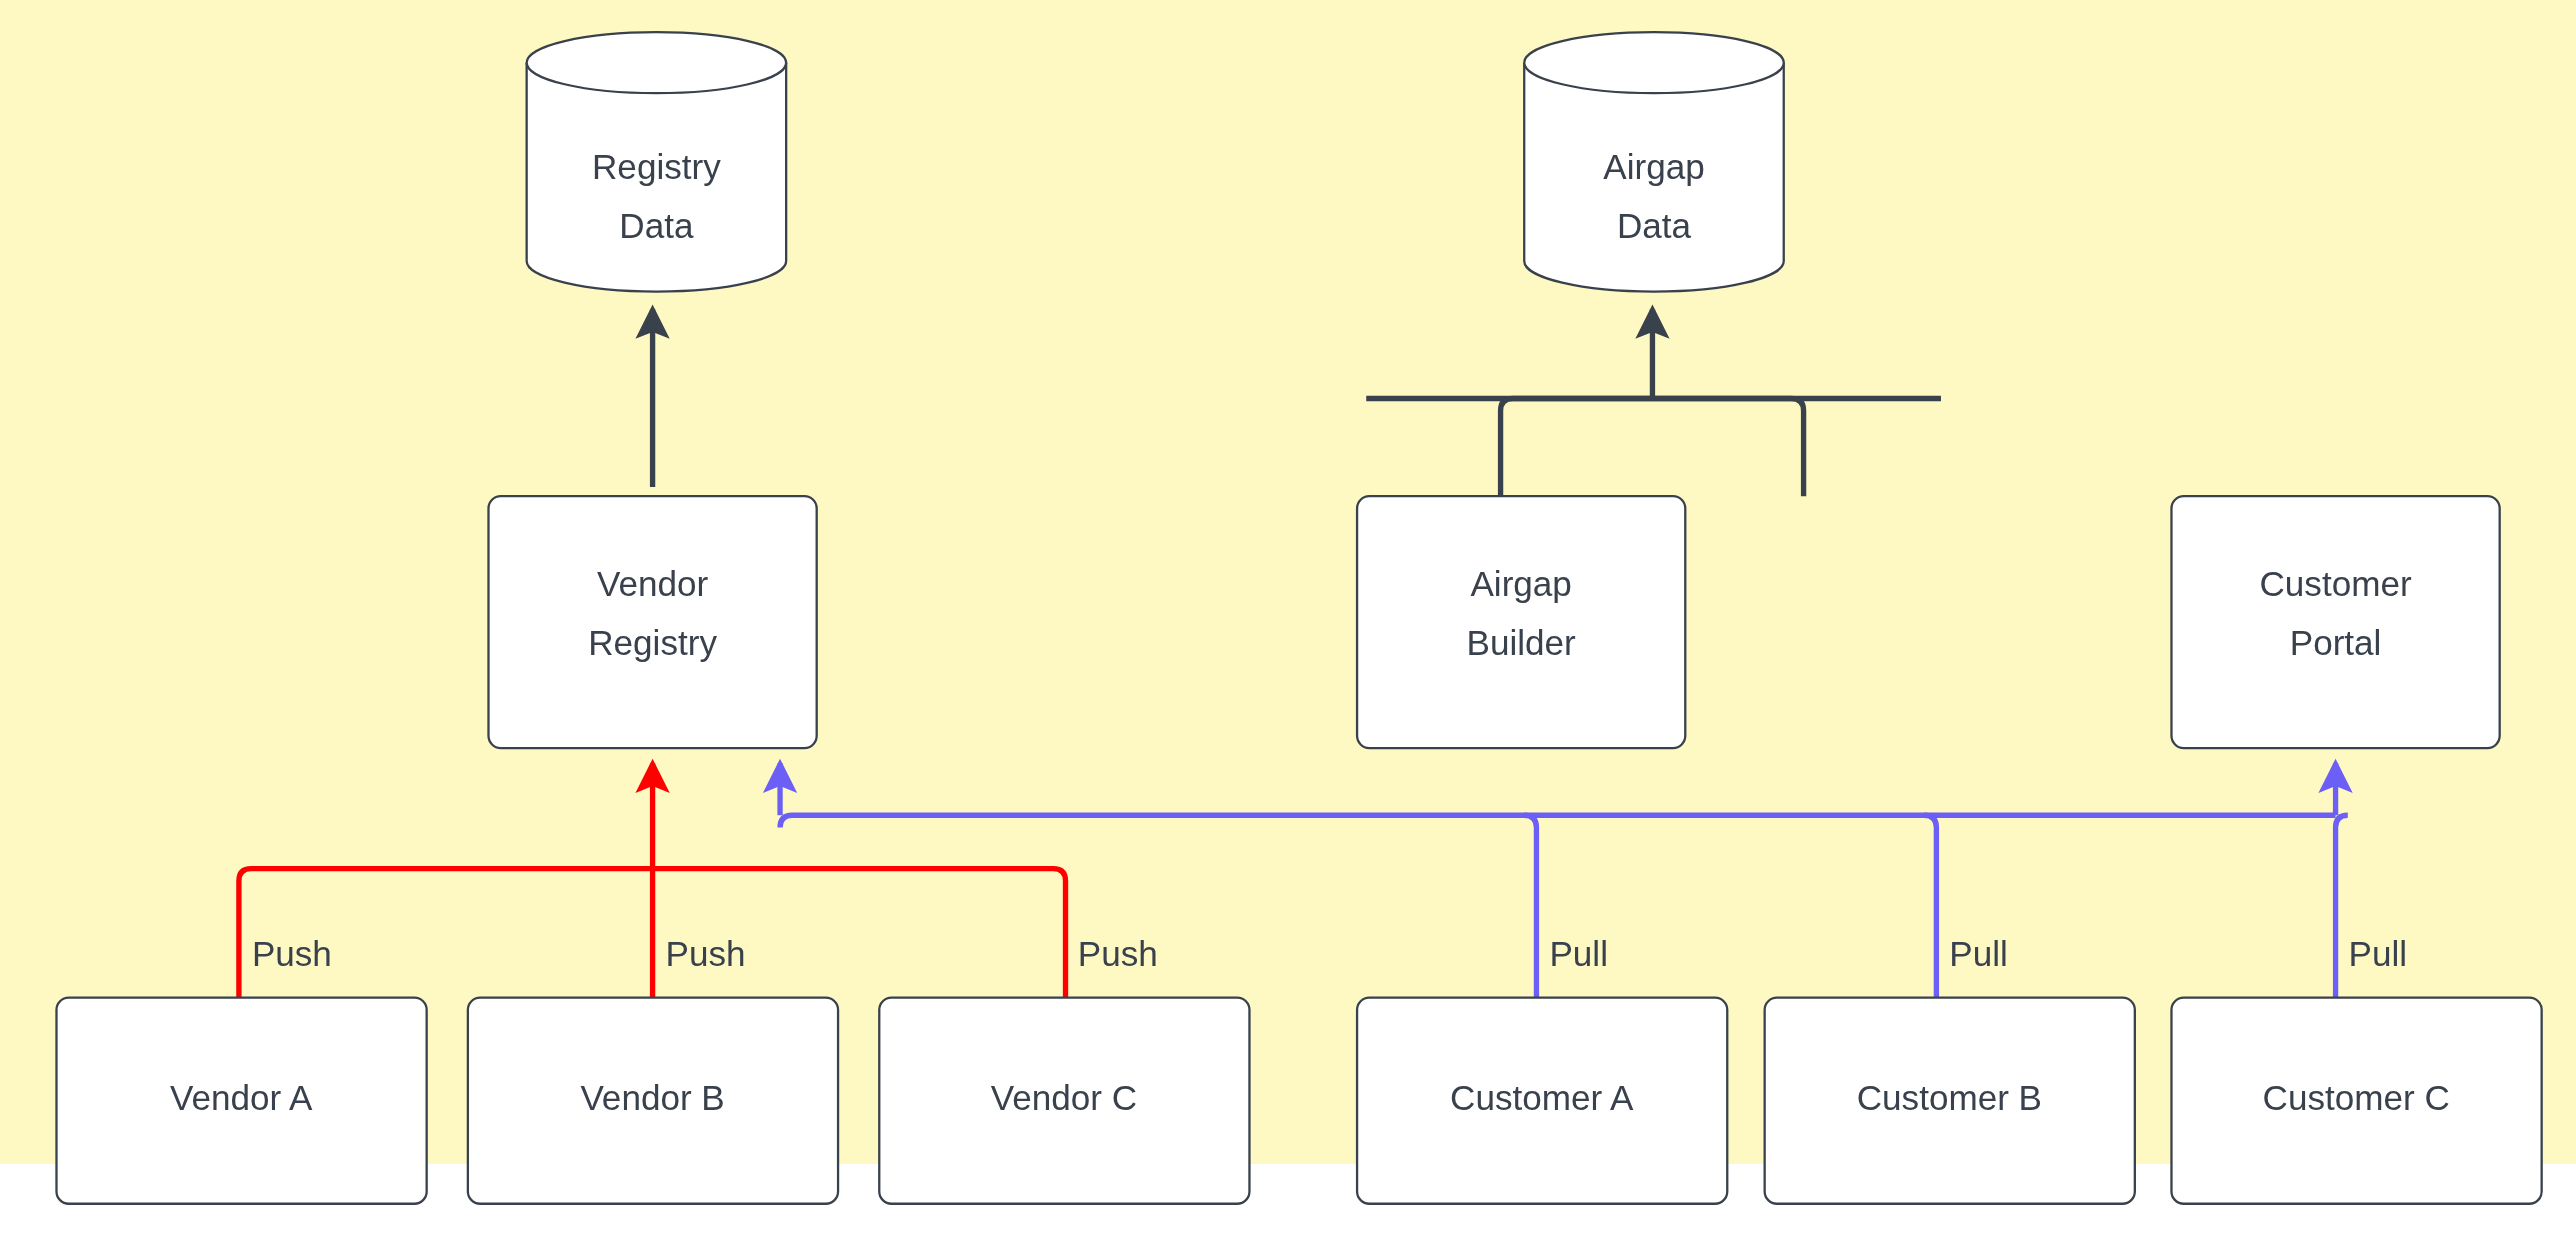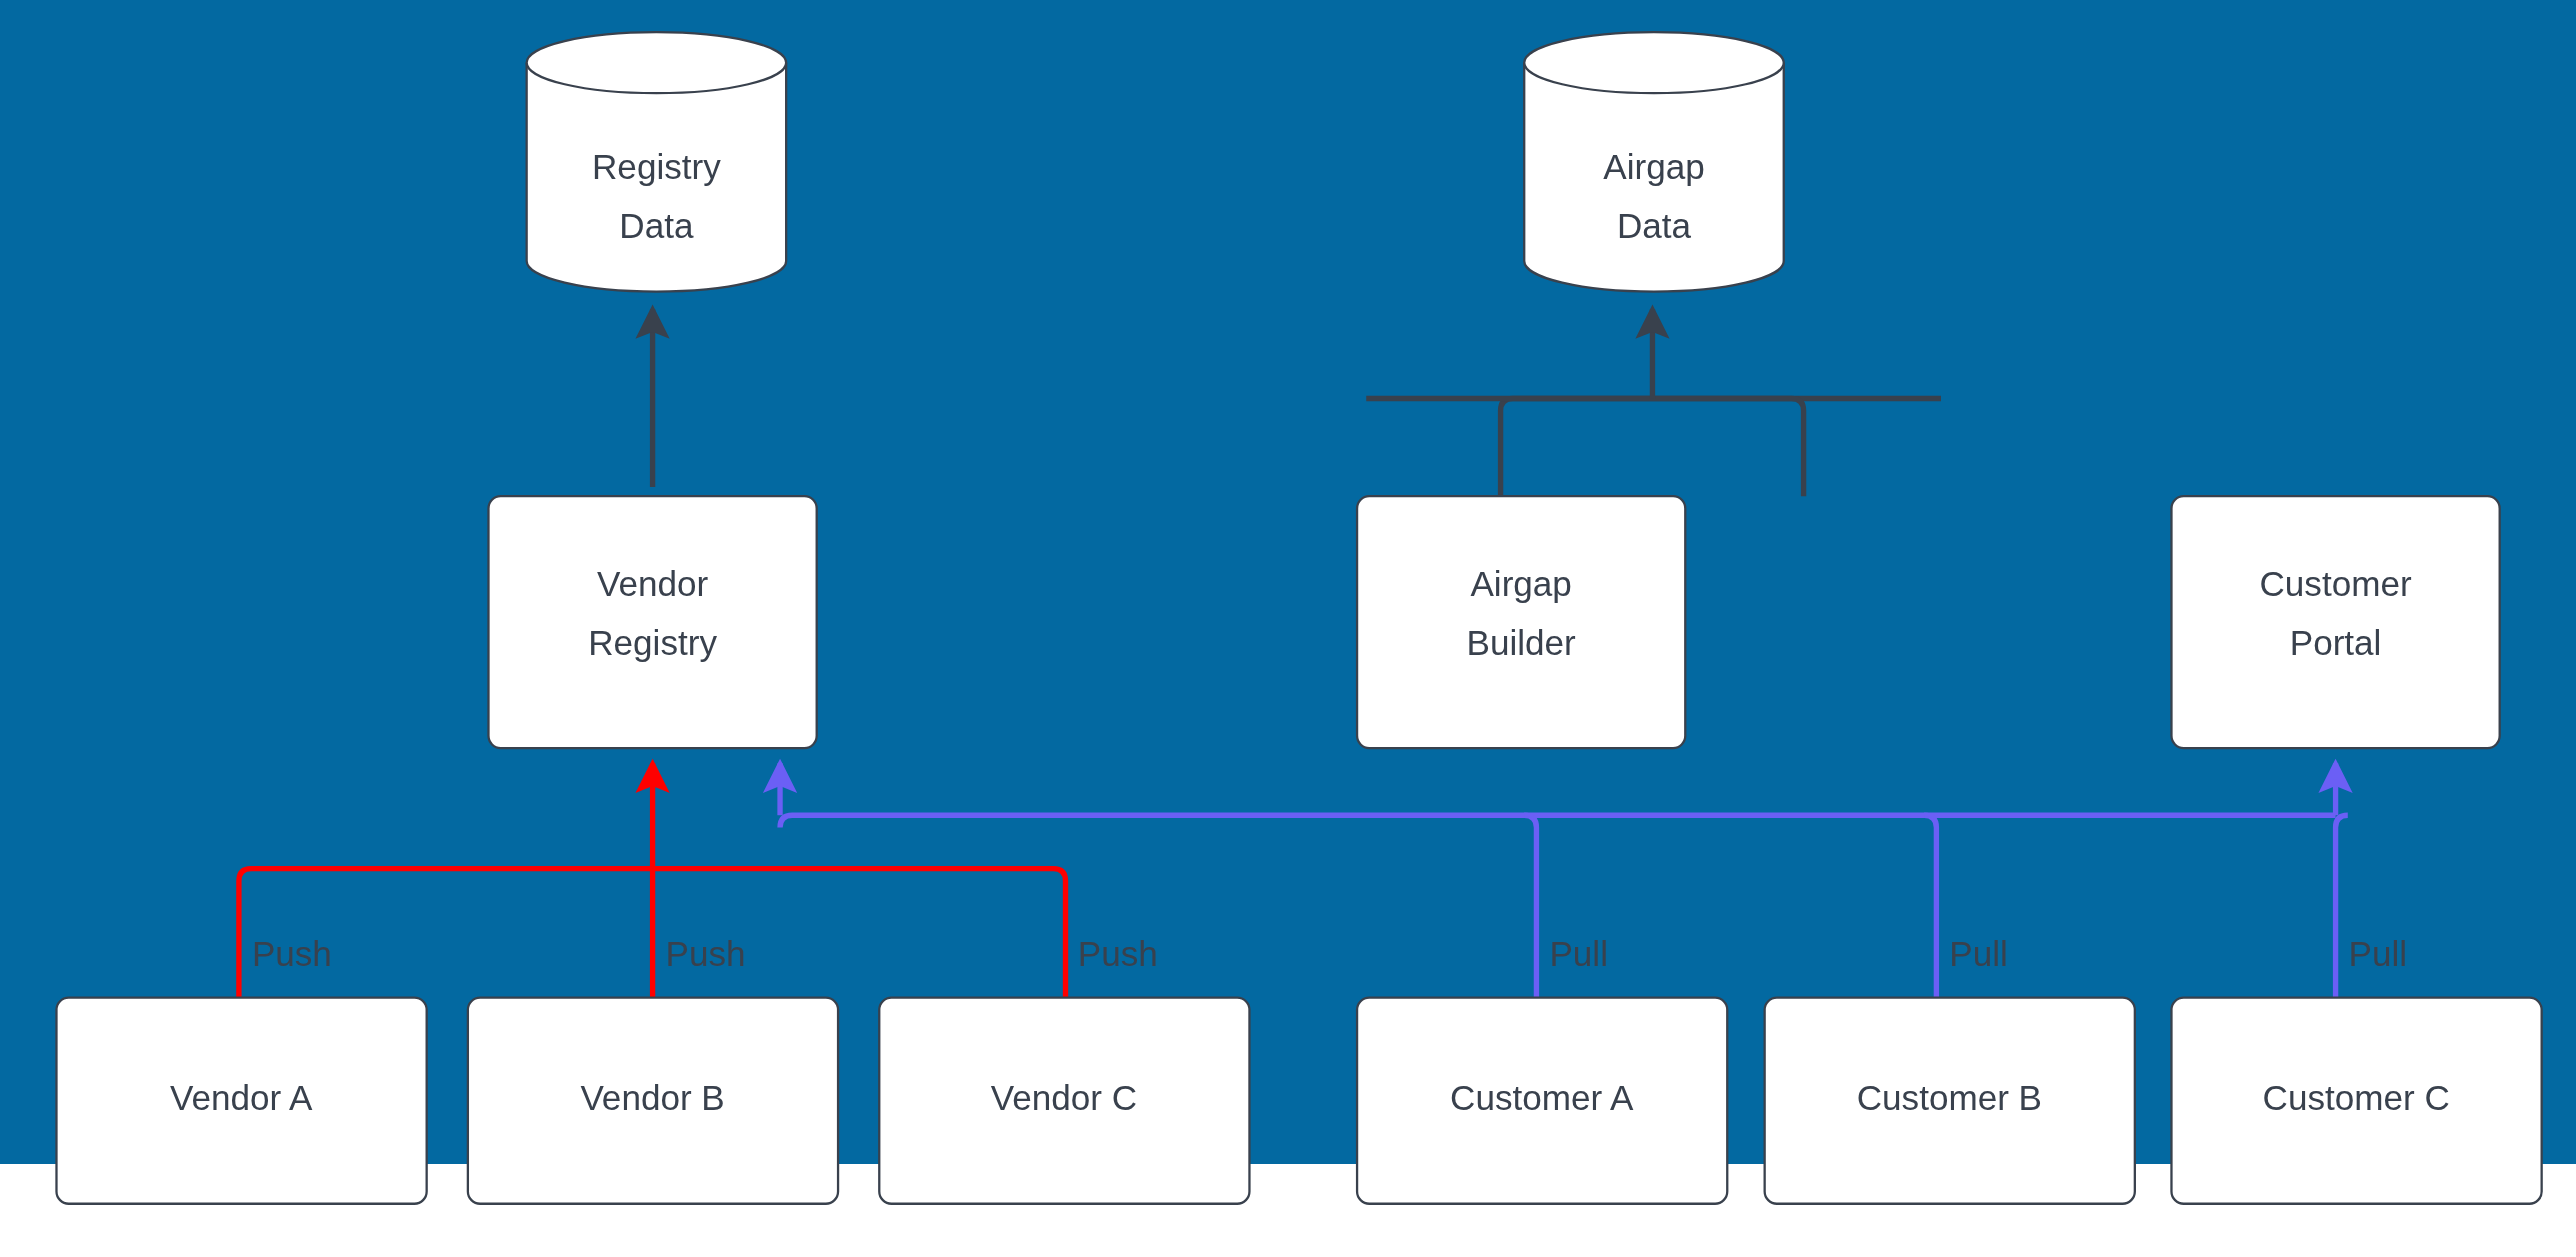--- a/index.html
+++ b/index.html
@@ -10,21 +10,21 @@
   body {
     width: 2576px;
     height: 1258px;
     overflow: hidden;
     font-family: "Liberation Sans", sans-serif;
   }
   #diagram-root {
     position: relative;
     width: 2576px;
     height: 1164px;
-    background: #0369a1;
+    background: #fef9c3;
   }
   svg#diagram-canvas {
     position: absolute;
     top: 0;
     left: 0;
     width: 2576px;
     height: 1258px;
     display: block;
   }
   .node-shape {

